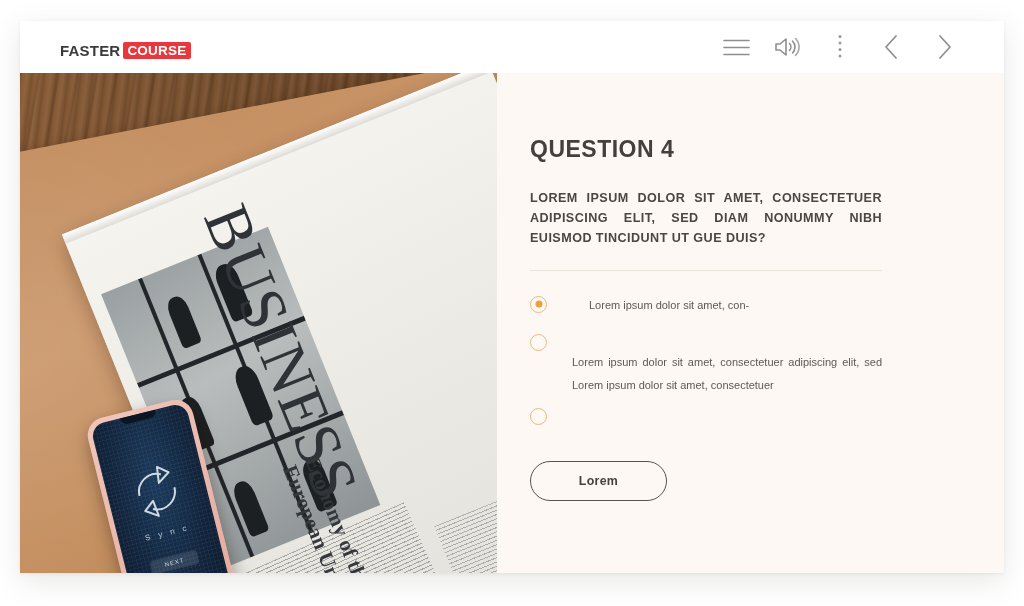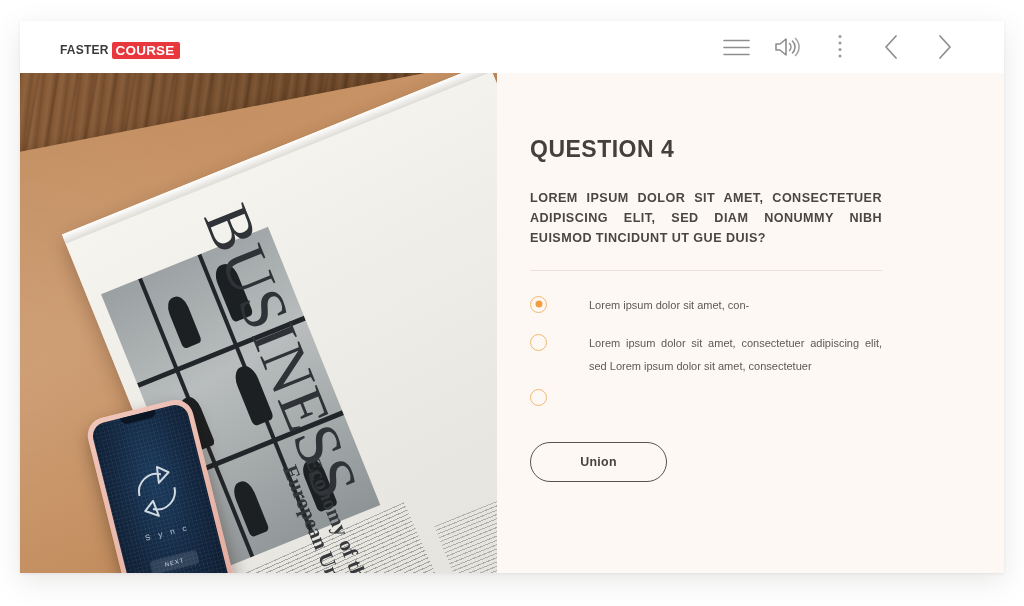--- a/index.html
+++ b/index.html
@@ -42,21 +42,21 @@
 
   .logo {
     position: absolute;
     left: 40px;
     top: 21px;
     display: flex;
     align-items: stretch;
     height: 17px;
   }
   .logo-faster {
-    font-size: 12px;
+    font-size: 15px;
     font-weight: bold;
     letter-spacing: 0.2px;
     color: #3b3b3b;
     line-height: 17px;
     padding-right: 3px;
   }
   .logo-course {
     font-size: 13.5px;
     font-weight: bold;
     letter-spacing: 0.2px;
@@ -351,21 +351,21 @@
     background: #ef9f3f;
   }
   .option-text {
     margin-left: 42px;
     font-size: 11px;
     line-height: 2.05;
     color: #5d5955;
     text-align: justify;
     flex: 1;
   }
-  .option-2 { margin-bottom: 10px; }
+  .option-2 { margin-bottom: 10px; flex-direction: column; }
 
   .submit {
     margin-top: 20px;
     margin-left: 0;
     width: 137px;
     height: 40px;
     border-radius: 20px;
     border: 1.3px solid #59534f;
     background: transparent;
     color: #46423f;
@@ -503,17 +503,17 @@
           <span class="radio"></span>
           <span class="option-text">Lorem ipsum dolor sit amet, consectetuer adipiscing elit, sed Lorem ipsum dolor sit amet, consectetuer</span>
         </div>
 
         <div class="option">
           <span class="radio"></span>
         </div>
 
       </div>
 
-      <button class="submit">Union</button>
+      <button class="submit">Lorem</button>
 
     </div>
   </div>
 </div>
 
 </body></html>

